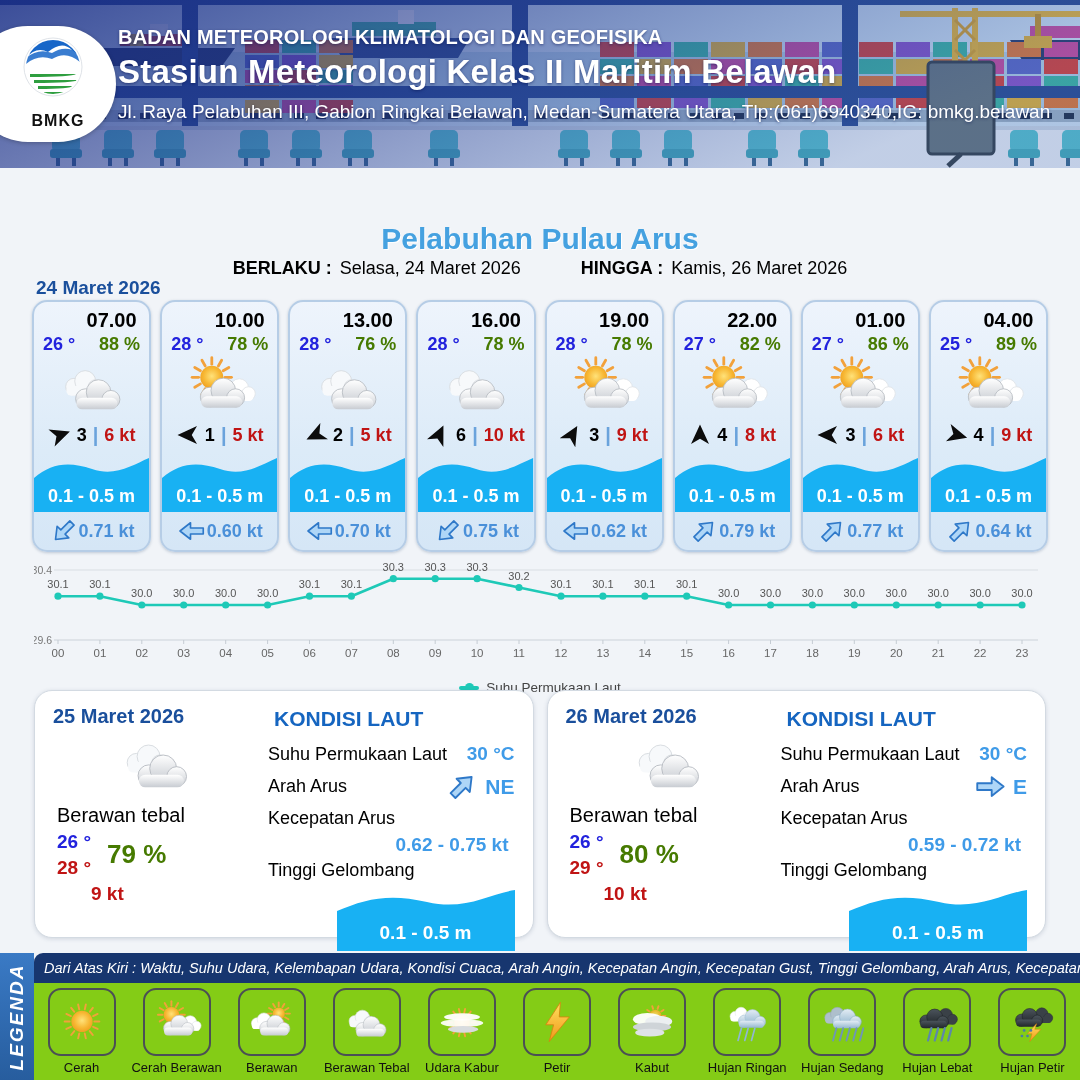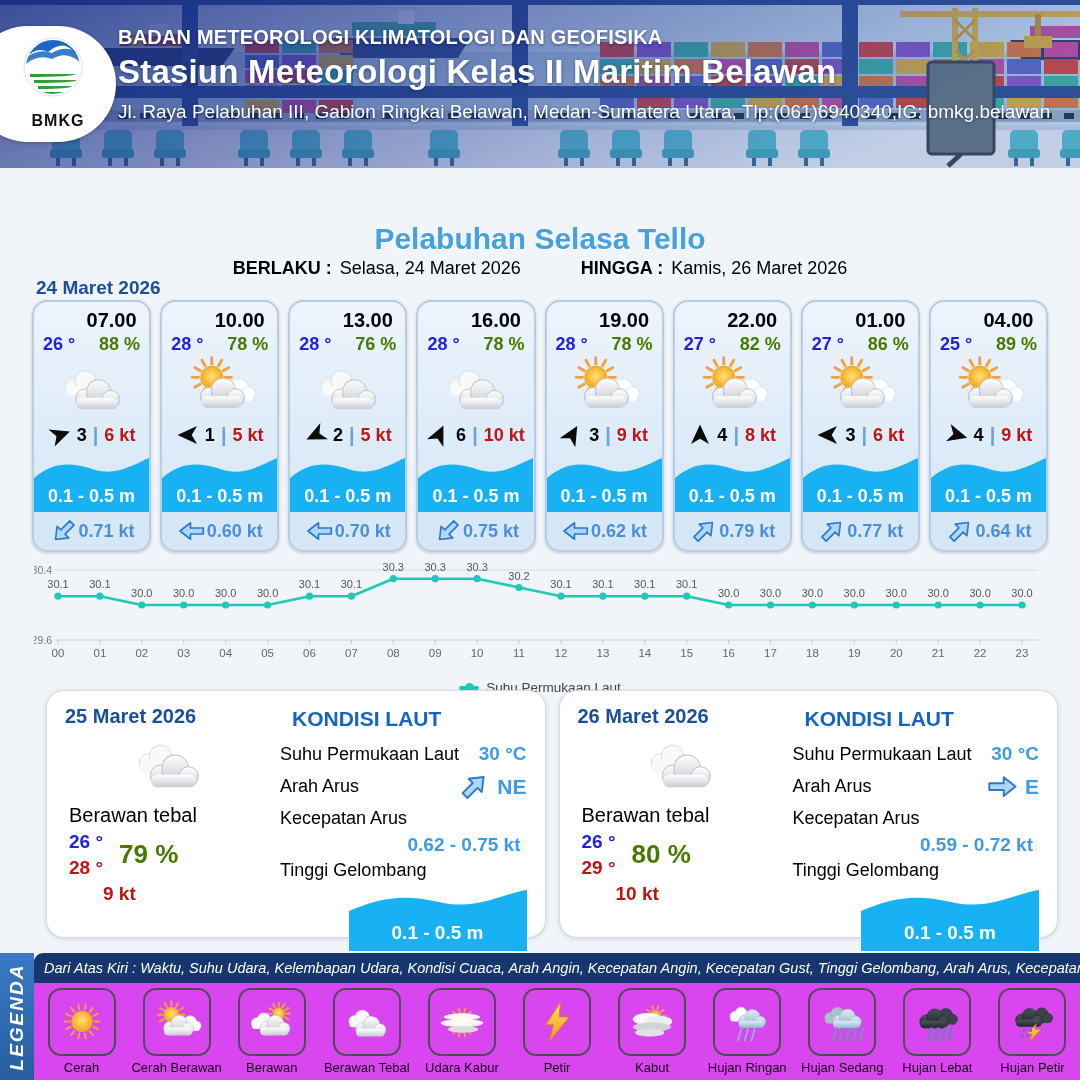--- a/index.html
+++ b/index.html
@@ -40,49 +40,49 @@
   .c-wavetxt{position:absolute;left:0;right:0;bottom:5px;text-align:center;color:#fff;font-size:18px;font-weight:bold;}
   .c-cur{height:38px;display:flex;align-items:center;justify-content:center;font-size:18px;font-weight:bold;color:#4a90d9;}
 
   
   .chartbox{position:absolute;left:34px;top:556px;width:1012px;}
   .chart-legend{display:flex;align-items:center;justify-content:center;gap:7px;margin-top:2px;font-size:13.5px;color:#444;}
   .cl-mark{position:relative;width:20px;height:4px;background:#1ec9b7;border-radius:2px;}
   .cl-mark::after{content:"";position:absolute;left:6px;top:-2.5px;width:9px;height:9px;border-radius:50%;background:#1ec9b7;}
 
   
-  .days{position:absolute;left:46px;top:690px;width:1012px;display:flex;gap:13px;}
+  .days{position:absolute;left:34px;top:690px;width:1012px;display:flex;gap:13px;}
   .day{flex:1;height:248px;background:#fff;border:1px solid #d3dae2;border-radius:18px;box-shadow:0 1px 4px rgba(60,80,110,.18);
        display:flex;padding:14px 18px;box-sizing:border-box;}
   .d-left{width:205px;display:flex;flex-direction:column;}
   .d-date{font-size:20px;font-weight:bold;color:#1a4f9c;}
   .d-ic{height:72px;display:flex;justify-content:center;align-items:center;}
   .d-cond{font-size:20px;color:#000;margin:4px 0 2px 4px;}
   .d-tt{display:flex;align-items:center;gap:16px;margin-left:4px;}
   .d-tcol{display:flex;flex-direction:column;font-size:19px;font-weight:bold;line-height:1.35;}
   .d-tmin{color:#2222dd;} .d-tmax{color:#c01414;}
   .d-rh{font-size:26px;font-weight:bold;color:#467a00;}
   .d-wind{display:flex;align-items:center;gap:8px;font-size:19px;font-weight:bold;margin:6px 0 0 2px;color:#000;}
   .d-gust{font-size:19px;font-weight:bold;color:#c01414;margin:3px 0 0 38px;}
   .d-right{flex:1;padding-left:10px;display:flex;flex-direction:column;}
-  .d-sea-title{font-size:21px;font-weight:bold;color:#1565c0;margin:2px 0 8px 12px;}
+  .d-sea-title{font-size:21px;font-weight:bold;color:#1565c0;margin:2px 0 8px 6px;}
   .sea-row{display:flex;justify-content:space-between;align-items:center;font-size:18px;color:#000;margin:4px 0;}
   .sea-val{color:#3f9be8;font-size:19px;font-weight:bold;}
   .sea-dir{display:flex;align-items:center;gap:6px;color:#3f9be8;font-size:21px;font-weight:bold;}
   .sea-speed{align-self:flex-end;color:#3f9be8;font-size:19px;font-weight:bold;margin:1px 6px 0 0;}
   .d-wave{position:relative;align-self:flex-end;width:178px;height:64px;margin-top:2px;}
   .d-wave svg{display:block;width:178px;height:64px;}
   .d-wavetxt{position:absolute;left:0;right:0;bottom:7px;text-align:center;color:#fff;font-size:19px;font-weight:bold;}
 
   
   .lg-band{position:absolute;left:0;top:953px;width:34px;height:127px;background:linear-gradient(180deg,#3a7ac5,#275d9e);display:flex;align-items:center;justify-content:center;}
   .lg-band span{transform:rotate(-90deg);color:#fff;font-weight:bold;font-style:italic;font-size:19px;letter-spacing:2px;white-space:nowrap;}
   .lg-note{position:absolute;left:34px;top:953px;width:1046px;height:30px;background:#17366f;border-top-left-radius:9px;color:#fff;
            font-style:italic;font-size:14.5px;line-height:30px;padding-left:10px;box-sizing:border-box;white-space:nowrap;overflow:hidden;}
-  .lg-items{position:absolute;left:34px;top:983px;width:1046px;height:97px;background:#d946ef;display:flex;}
+  .lg-items{position:absolute;left:34px;top:983px;width:1046px;height:97px;background:#84cc16;display:flex;}
   .lg-cell{flex:1;display:flex;flex-direction:column;align-items:center;justify-content:flex-start;padding-top:5px;}
   .lg-box{width:64px;height:64px;border:2px solid #4b4f55;border-radius:13px;display:flex;align-items:center;justify-content:center;}
   .lg-lab{font-size:13px;color:#111;margin-top:4px;white-space:nowrap;}
 </style>
 </head>
 <body>
 
 <svg width="0" height="0" style="position:absolute">
   <defs>
     <radialGradient id="gSun" cx="50%" cy="45%" r="60%">
@@ -386,21 +386,21 @@
       </svg>
       <div class="bmkg">BMKG</div>
     </div>
     <div class="txt">
       <div class="l1">BADAN METEOROLOGI KLIMATOLOGI DAN GEOFISIKA</div>
       <div class="l2">Stasiun Meteorologi Kelas II Maritim Belawan</div>
       <div class="l3">Jl. Raya Pelabuhan III, Gabion Ringkai Belawan, Medan-Sumatera Utara, Tlp:(061)6940340,IG: bmkg.belawan</div>
     </div>
   </div>
 
-  <div class="title-sub">Pelabuhan Selasa Tello</div>
+  <div class="title-sub">Pelabuhan Pulau Arus</div>
   <div class="validity">
     <span><b>BERLAKU :</b><span>Selasa, 24 Maret 2026</span></span>
     <span><b>HINGGA :</b><span>Kamis, 26 Maret 2026</span></span>
   </div>
   <div class="date-label">24 Maret 2026</div>
 
   <div class="cards" id="cards">
       <div class="card">
         <div class="c-time">07.00</div>
         <div class="c-tr">

